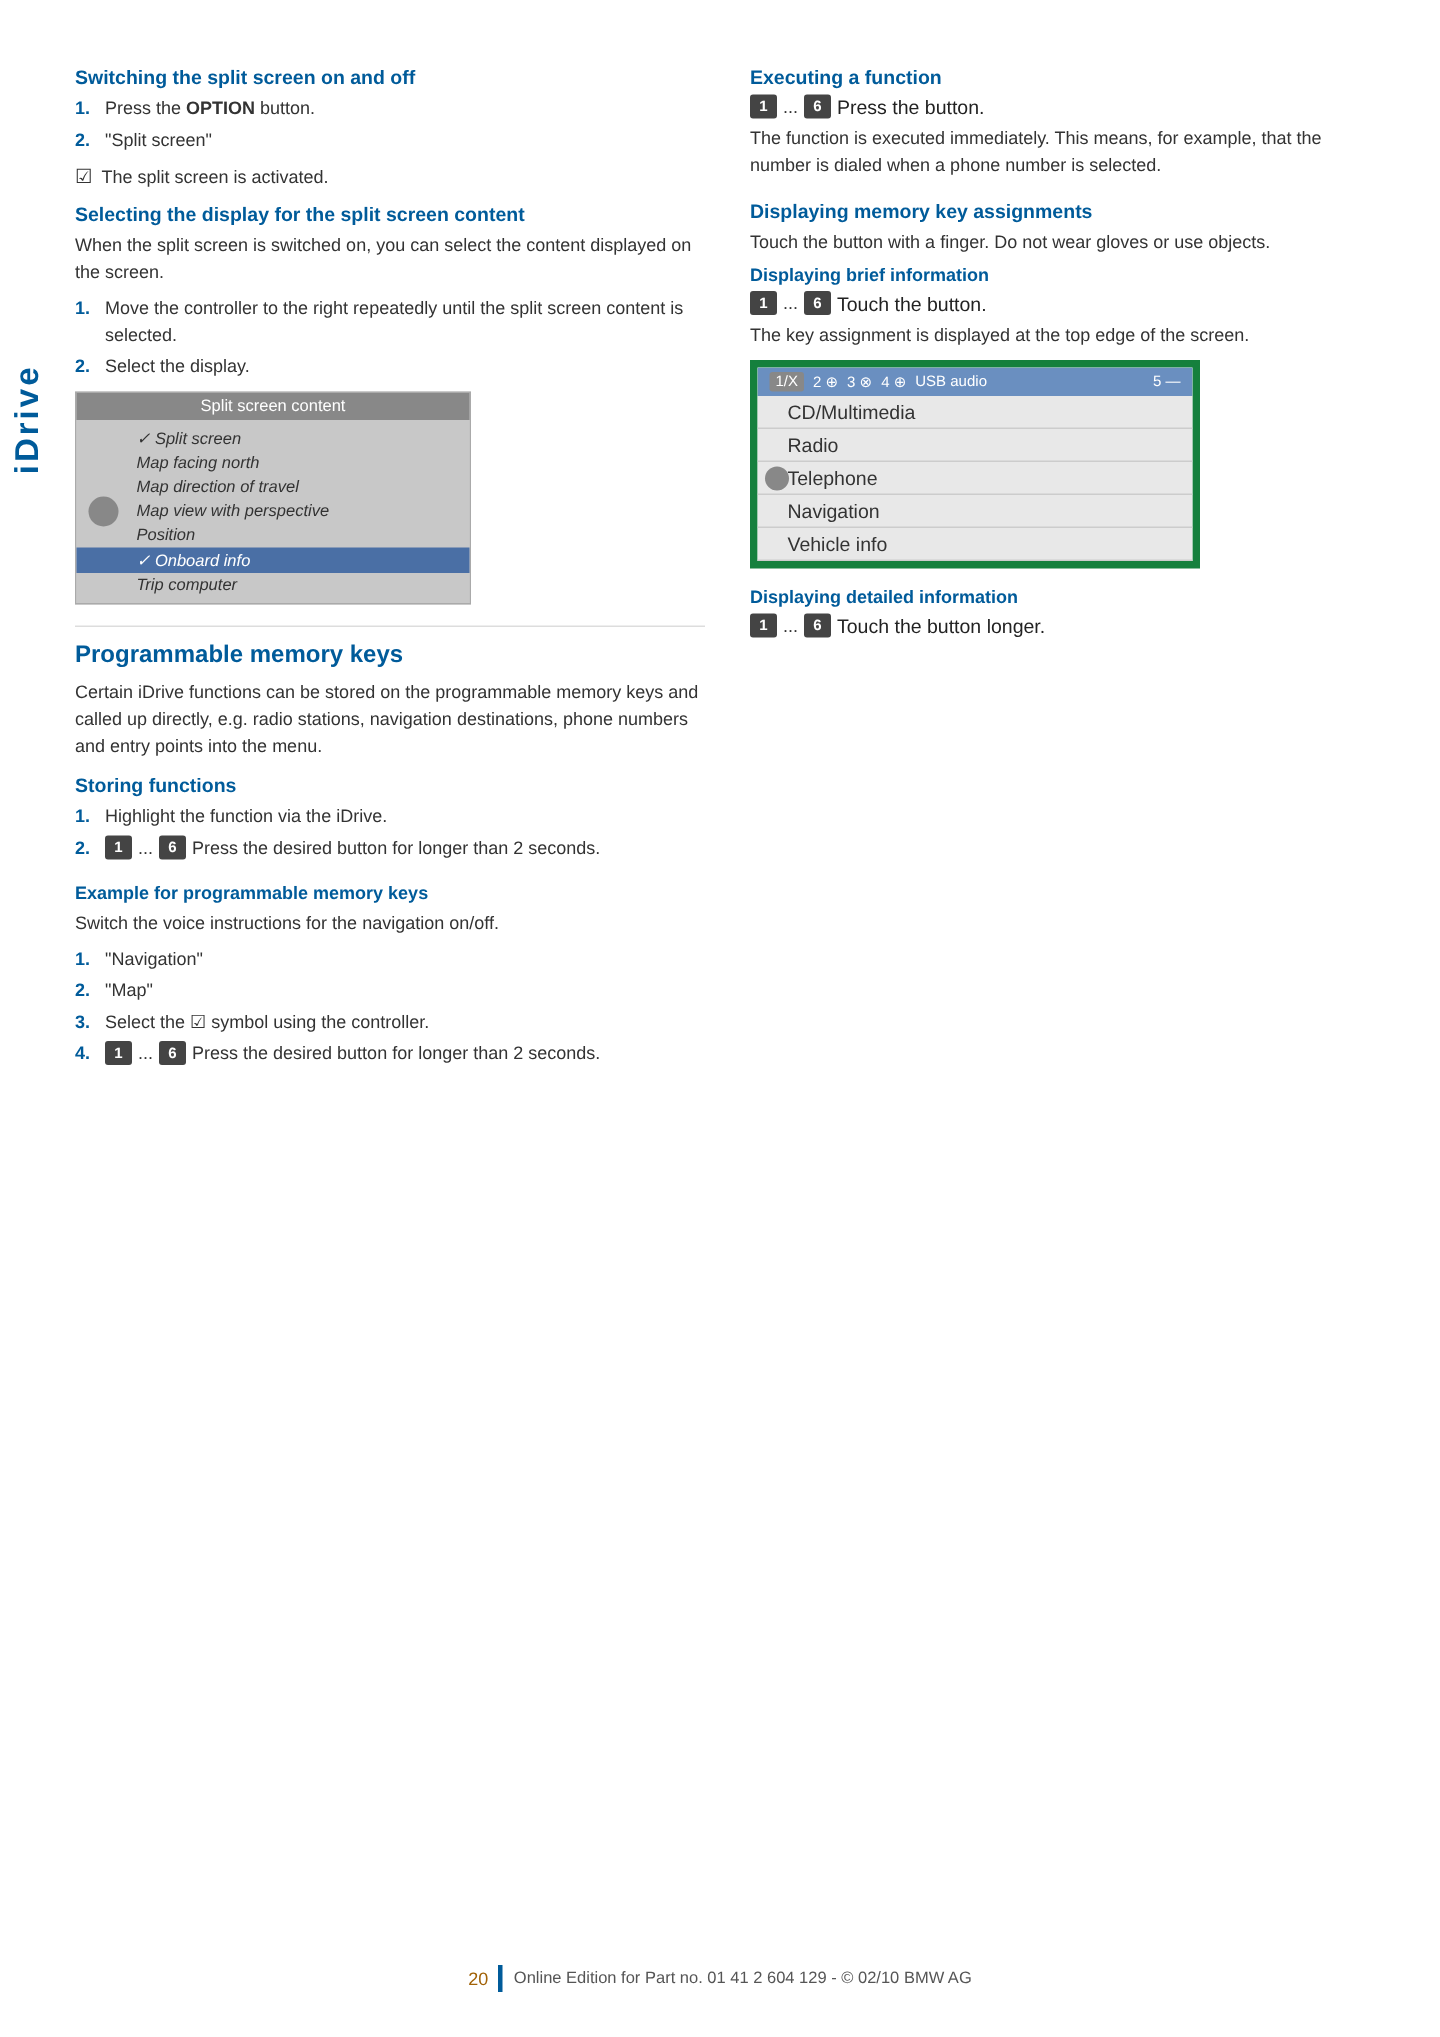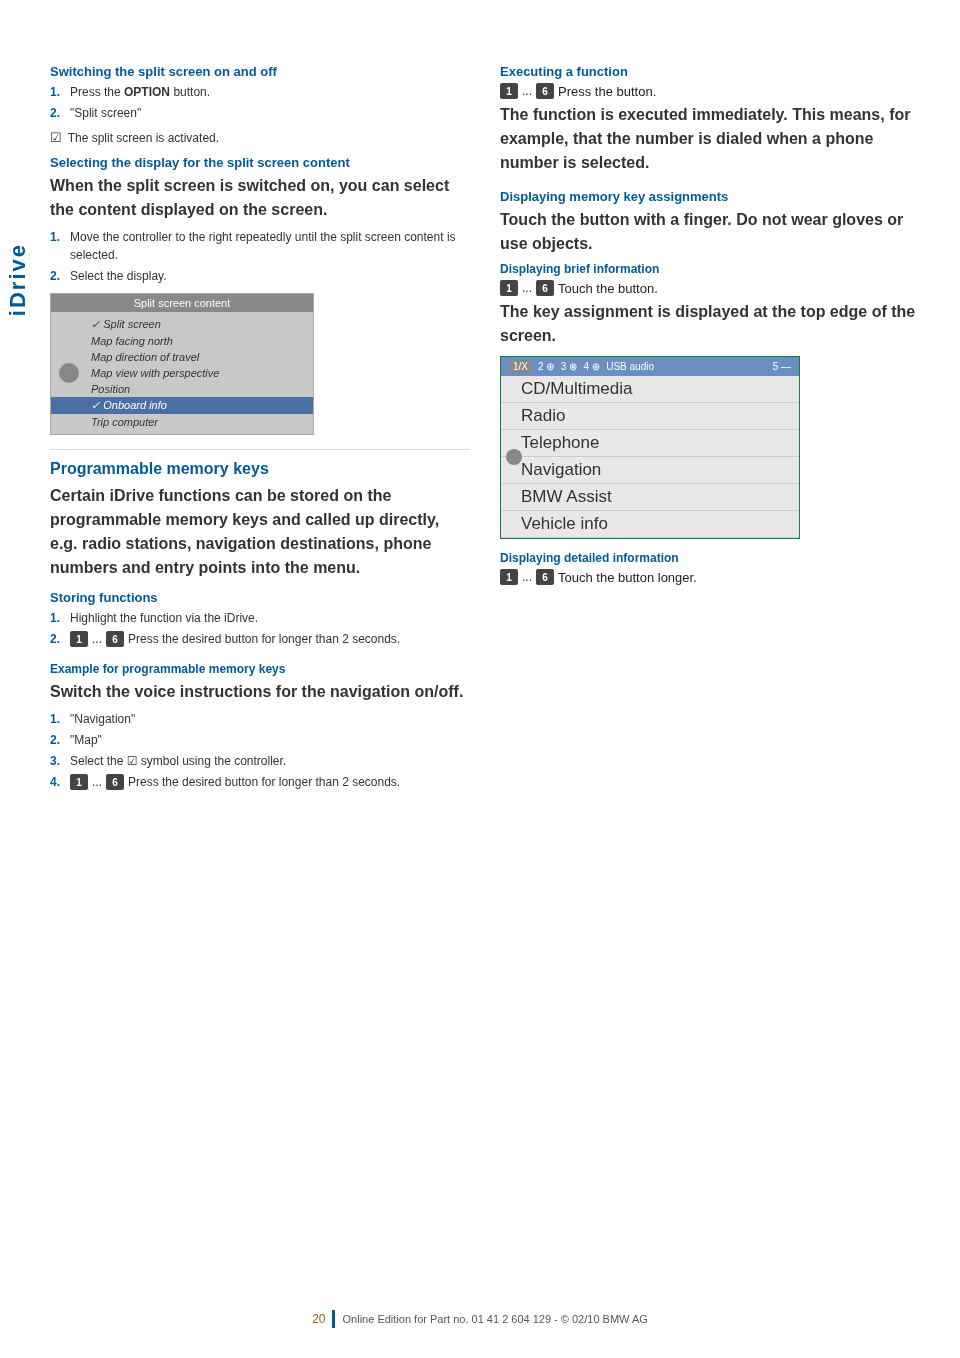--- a/index.html
+++ b/index.html
@@ -32,21 +32,21 @@
     .sidebar-label span {
       color: #005b9a;
       font-size: 22px;
       font-weight: bold;
       writing-mode: vertical-rl;
       transform: rotate(180deg);
       letter-spacing: 2px;
     }
     .content-area {
       display: flex;
-      padding: 64px 40px 40px 50px;
+      padding: 44px 40px 40px 50px;
       gap: 30px;
     }
     .left-column {
       flex: 1;
       max-width: 430px;
     }
     .right-column {
       flex: 1;
       max-width: 430px;
     }
@@ -62,25 +62,24 @@
       font-weight: bold;
       margin-bottom: 6px;
     }
     .section-title-small {
       color: #005b9a;
       font-size: 12px;
       font-weight: bold;
       margin-bottom: 4px;
     }
     .body-text {
-      font-size: 16px;
+      font-size: 12px;
       color: #333;
       line-height: 1.5;
       margin-bottom: 6px;
-      font-weight: bold;
     }
     .numbered-list {
       list-style: none;
       padding: 0;
       margin: 4px 0 8px 0;
     }
     .numbered-list li {
       font-size: 12px;
       color: #333;
       line-height: 1.5;
@@ -156,40 +155,40 @@
       color: #333;
     }
     .button-line {
       display: flex;
       align-items: center;
       gap: 4px;
       margin-bottom: 4px;
       flex-wrap: wrap;
     }
     .big-screen {
-      border: 1px solid #15803d;
+      border: 5px solid #15803d;
       width: 300px;
       margin: 8px 4px 12px 0;
       overflow: hidden;
     }
     .big-screen-header {
       background: #6a8fc0;
       color: #fff;
       padding: 3px 8px;
       font-size: 11px;
       display: flex;
       align-items: center;
       gap: 6px;
     }
     .big-screen-body {
       background: #e8e8e8;
     }
     .big-screen-row {
       padding: 3px 8px 3px 20px;
-      font-size: 17px;
+      font-size: 13px;
       color: #333;
       border-bottom: 1px solid #ccc;
     }
     .footer-area {
       position: absolute;
       bottom: 30px;
       left: 0;
       right: 0;
       display: flex;
       align-items: center;
@@ -378,21 +377,20 @@
               <span style="font-size:10px;">4 ⊕</span>
               <span style="font-size:10px;flex:1;">USB audio</span>
               <span style="font-size:10px;">5 —</span>
             </div>
             <div class="big-screen-body" style="position:relative;">
               <div style="position:absolute; left:5px; top:50%; transform:translateY(-50%); width:16px; height:16px; background:#888; border-radius:50%;"></div>
               <div class="big-screen-row">CD/Multimedia</div>
               <div class="big-screen-row">Radio</div>
               <div class="big-screen-row">Telephone</div>
               <div class="big-screen-row">Navigation</div>
-              <div class="big-screen-row">BMW Assist</div>
               <div class="big-screen-row">Vehicle info</div>
             </div>
           </div>
         </div>
 
         <div>
           <div class="section-title-small">Displaying detailed information</div>
           <div class="button-line">
             <span class="inline-btn">1</span>
             <span class="inline-text">...</span>

